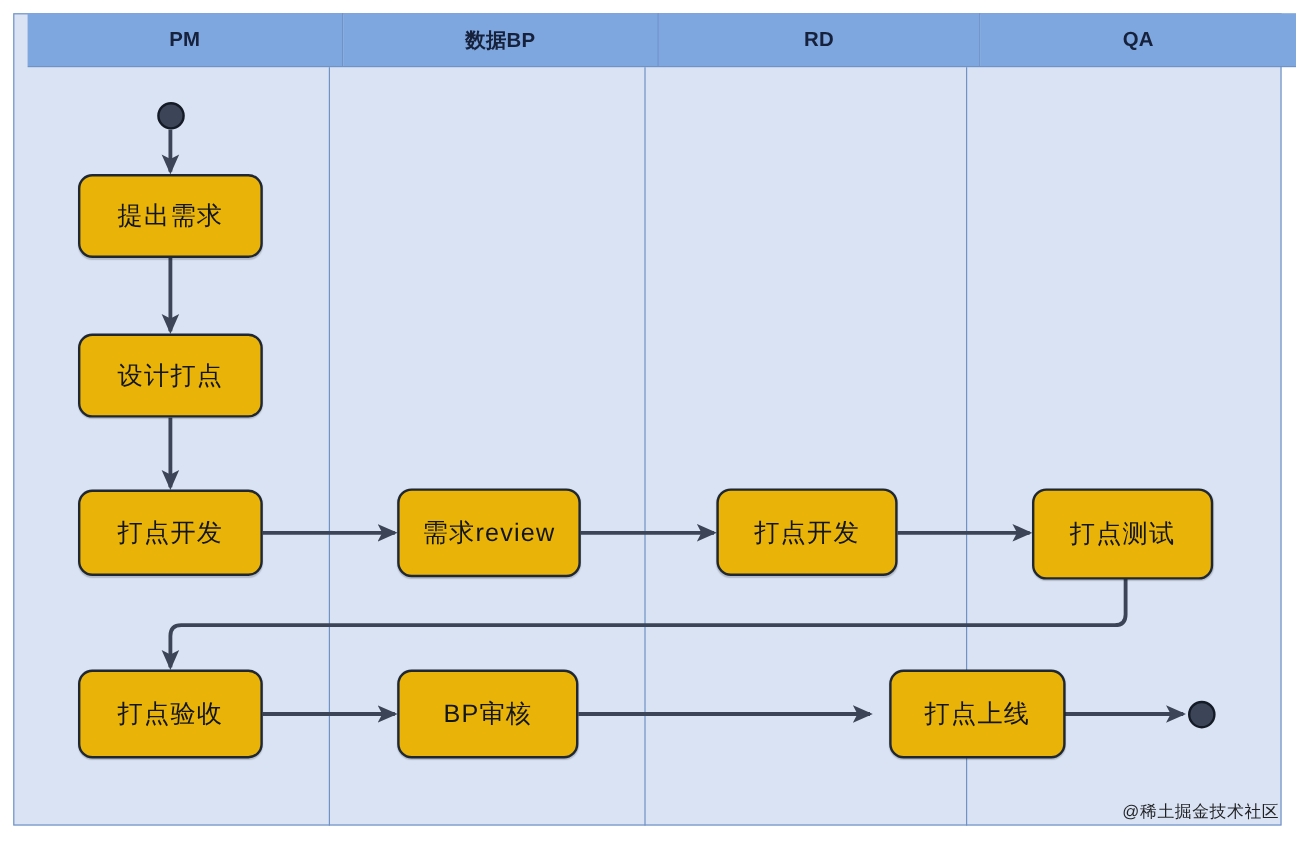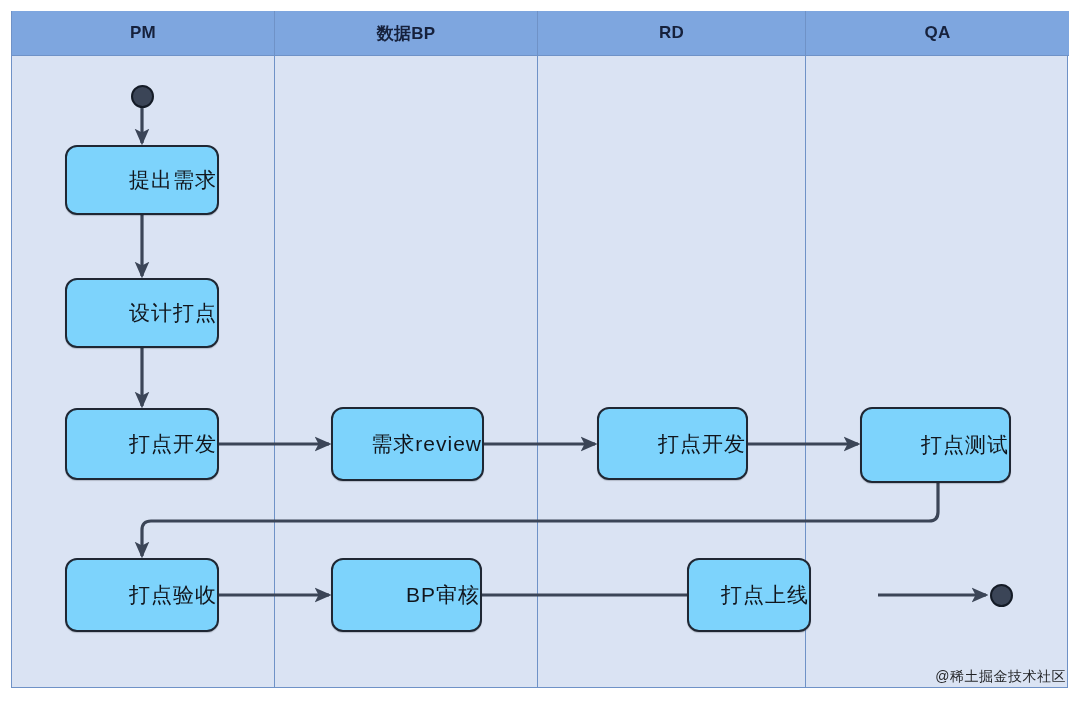--- a/index.html
+++ b/index.html
@@ -21,21 +21,21 @@
     left: 11px;
     top: 11px;
     width: 1057px;
     height: 677px;
     box-sizing: border-box;
     border: 1px solid #6f92c7;
     background: #dae3f3;
   }
   .lane-header-row {
     position: absolute;
-    left: 12px;
+    left: 23px;
     top: 11px;
     width: 1057px;
     height: 45px;
     box-sizing: border-box;
     display: flex;
     border-bottom: 1px solid #6f92c7;
   }
   .lane-header {
     box-sizing: border-box;
     background: #7ea6df;
@@ -53,26 +53,26 @@
     position: absolute;
     top: 56px;
     width: 1px;
     height: 632px;
     background: #6f92c7;
   }
   
   .node {
     position: absolute;
     box-sizing: border-box;
-    background: #7dd3fc;
+    background: #eab308;
     border: 2px solid #1f2733;
     border-radius: 12px;
     display: flex;
     align-items: center;
-    justify-content: flex-end;
+    justify-content: center;
     font-size: 21px;
     color: #11151c;
     letter-spacing: 1px;
     box-shadow: 0 1px 1px rgba(0,0,0,.18);
   }
   .terminal {
     position: absolute;
     width: 23px;
     height: 23px;
     border-radius: 50%;
@@ -189,19 +189,19 @@
   </div>
 
   <div class="node" style="left:65px;  top:558px; width:154px; height:74px">
     <span>打点验收</span>
   </div>
 
   <div class="node" style="left:331px; top:558px; width:151px; height:74px">
     <span>BP审核</span>
   </div>
 
-  <div class="node" style="left:687px; top:558px; width:124px; height:74px">
+  <div class="node" style="left:741px; top:558px; width:147px; height:74px">
     <span>打点上线</span>
   </div>
 
   <div class="watermark">@稀土掘金技术社区</div>
 
 </div>
 
 </body></html>

